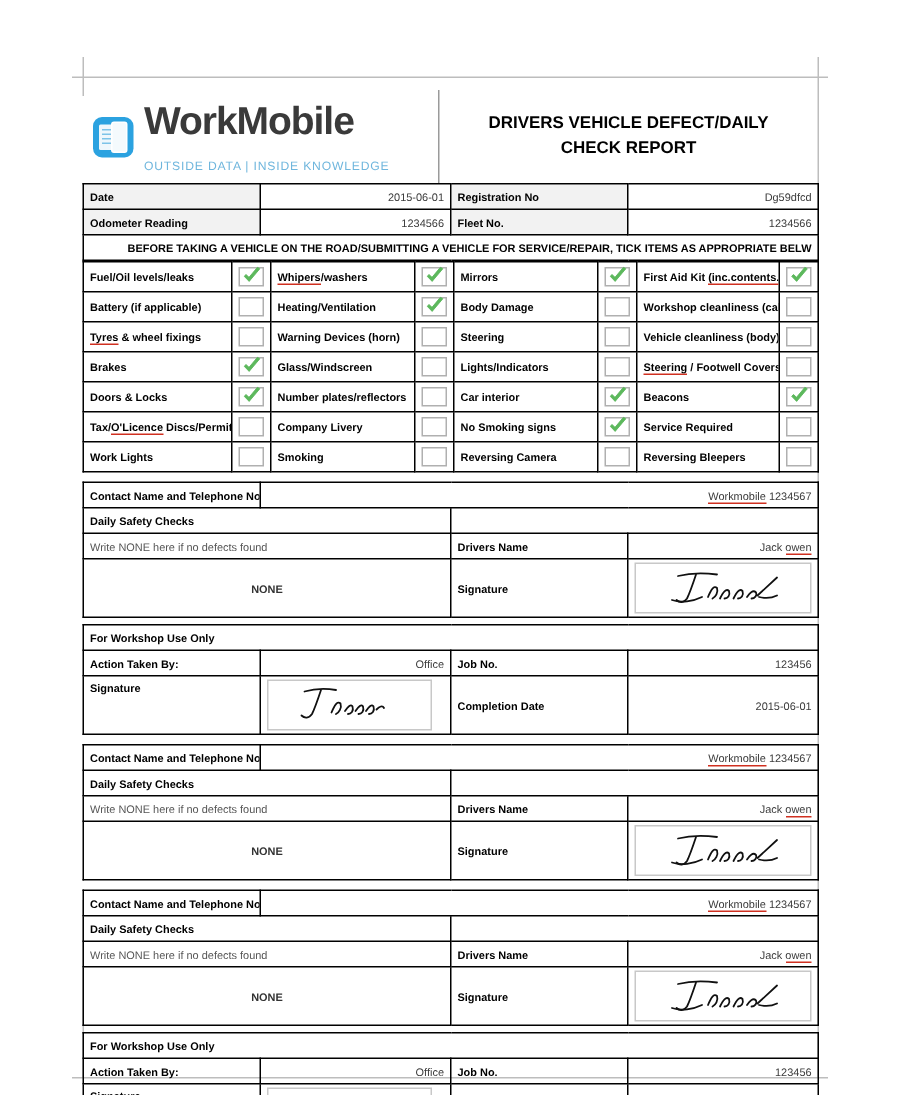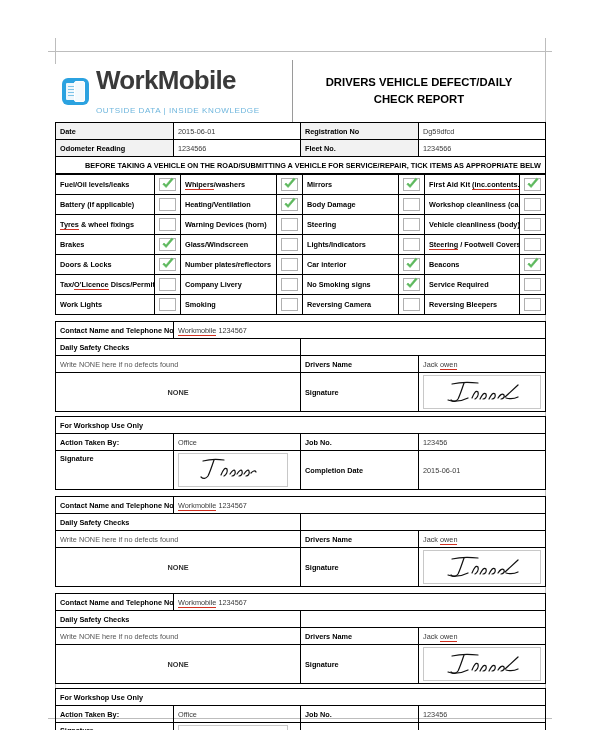--- a/index.html
+++ b/index.html
@@ -131,21 +131,21 @@
     border: 1px solid #000;
     font-size: 7.3px;
     padding: 2px 4px;
     height: 12px;
     vertical-align: middle;
     overflow: hidden;
     white-space: nowrap;
   }
   td.lbl { font-weight: bold; background: #f2f2f2; }
   td.lbl-plain { font-weight: bold; }
-  td.val { color: #3b3b3b; }
+  td.val { color: #3b3b3b; text-align: right; }
   td.banner {
     font-weight: bold;
     text-align: right;
     font-size: 7.4px;
     height: 13px;
   }
   td.item { font-weight: bold; font-size: 7.2px; }
   td.tick {
     width: 26px;
     text-align: center;

